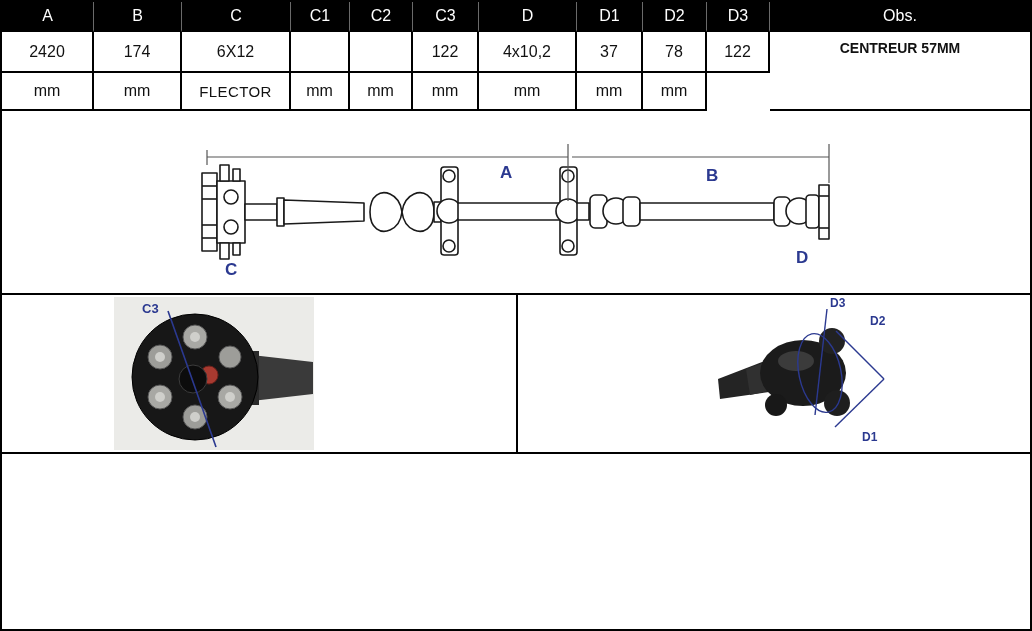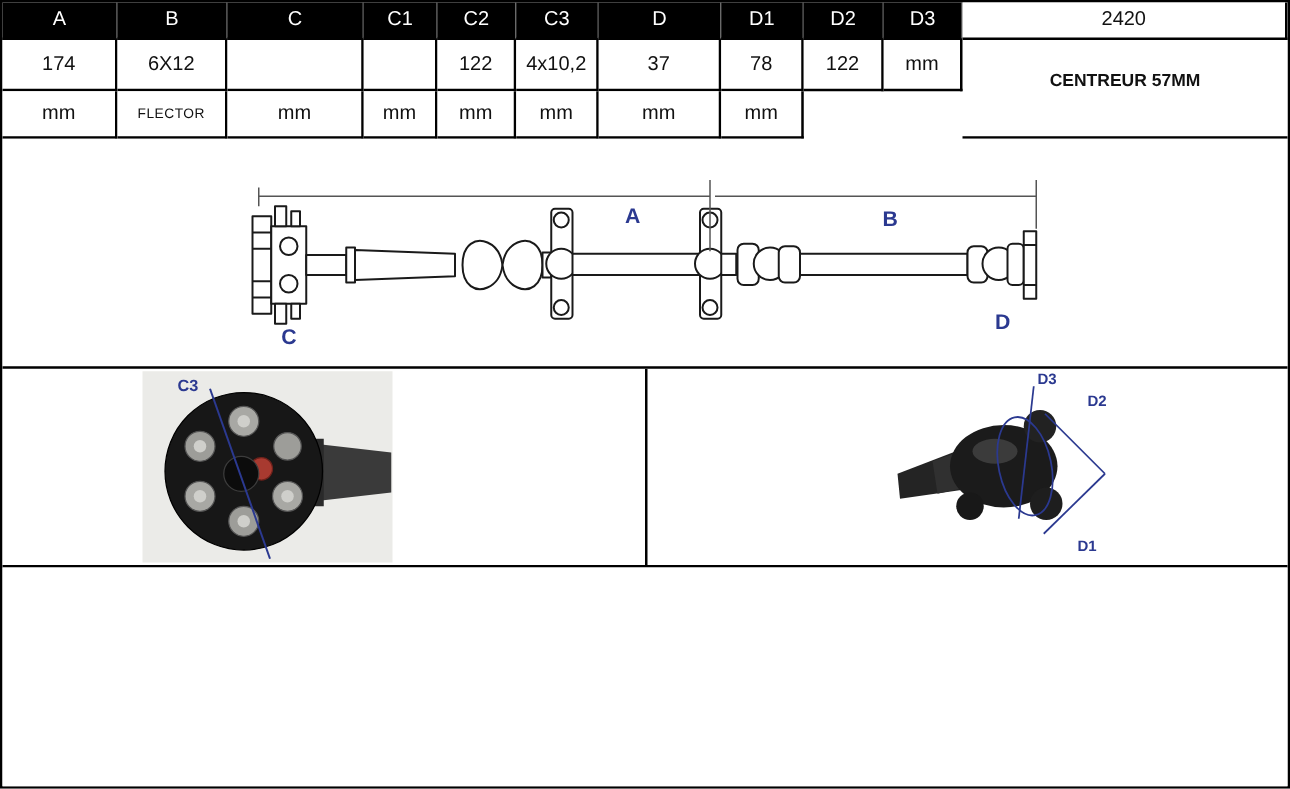--- a/index.html
+++ b/index.html
@@ -19,24 +19,24 @@
     border-right:2px solid #000; border-bottom:2px solid #000;
     display:flex; align-items:center; justify-content:center;
     font-size:16px; color:#111; background:#fff; overflow:hidden;
   }
   .cell.lastcol { border-right:none; }
   .hdr {
     background:#000; color:#fff; border-right:1px solid #6a6a6a; border-bottom:2px solid #000;
     font-size:16px;
   }
   .hdr.lastcol { border-right:none; }
-  .unit-small { font-size:11px; letter-spacing:.4px; }
+  .unit-small { font-size:15px; letter-spacing:.4px; }
   .obs-val {
     grid-column:11; grid-row:2 / span 2;
-    align-items:flex-start; padding-top:24px; font-size:14px; font-weight:600;
+    align-items:flex-start; padding-top:8px; font-size:14px; font-weight:600;
   }
   .diagram-section {
     height:184px; border-bottom:2px solid #000; position:relative; background:#fff;
   }
   .diagram-section svg { display:block; width:100%; height:100%; }
   .photos-section { height:159px; border-bottom:2px solid #000; display:flex; background:#fff; }
   .photo-half { height:100%; }
   .photo-left  { width:516px; border-right:2px solid #000; }
   .photo-right { flex:1; }
   .photo-half svg { display:block; width:100%; height:100%; }
@@ -53,20 +53,21 @@
     <div class="cell hdr">A</div>
     <div class="cell hdr">B</div>
     <div class="cell hdr">C</div>
     <div class="cell hdr">C1</div>
     <div class="cell hdr">C2</div>
     <div class="cell hdr">C3</div>
     <div class="cell hdr">D</div>
     <div class="cell hdr">D1</div>
     <div class="cell hdr">D2</div>
     <div class="cell hdr">D3</div>
+    <div class="cell hdr lastcol">Obs.</div>
 
     <div class="cell obs-val lastcol">CENTREUR 57MM</div>
     <div class="cell">2420</div>
     <div class="cell">174</div>
     <div class="cell">6X12</div>
     <div class="cell"></div>
     <div class="cell"></div>
     <div class="cell">122</div>
     <div class="cell">4x10,2</div>
     <div class="cell">37</div>

